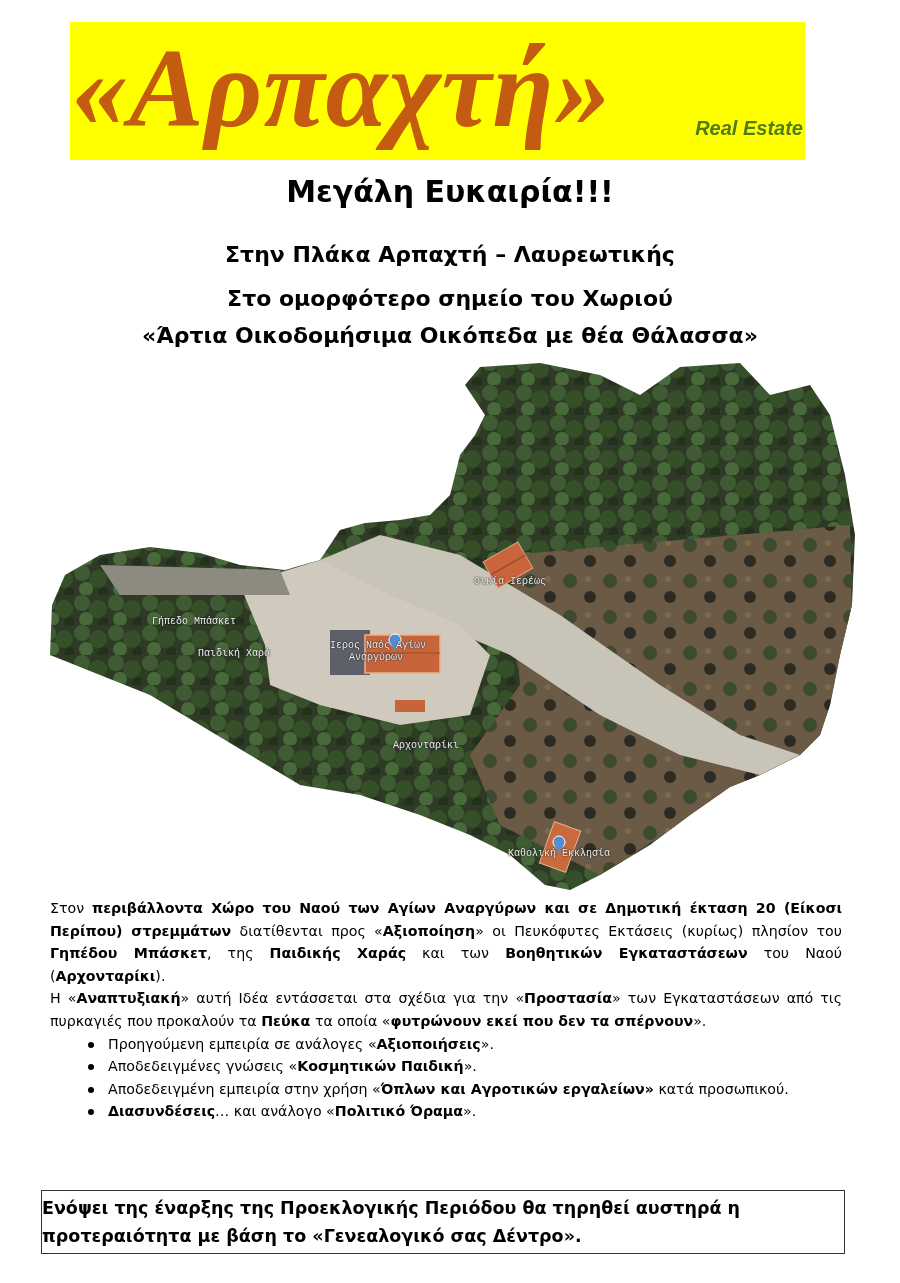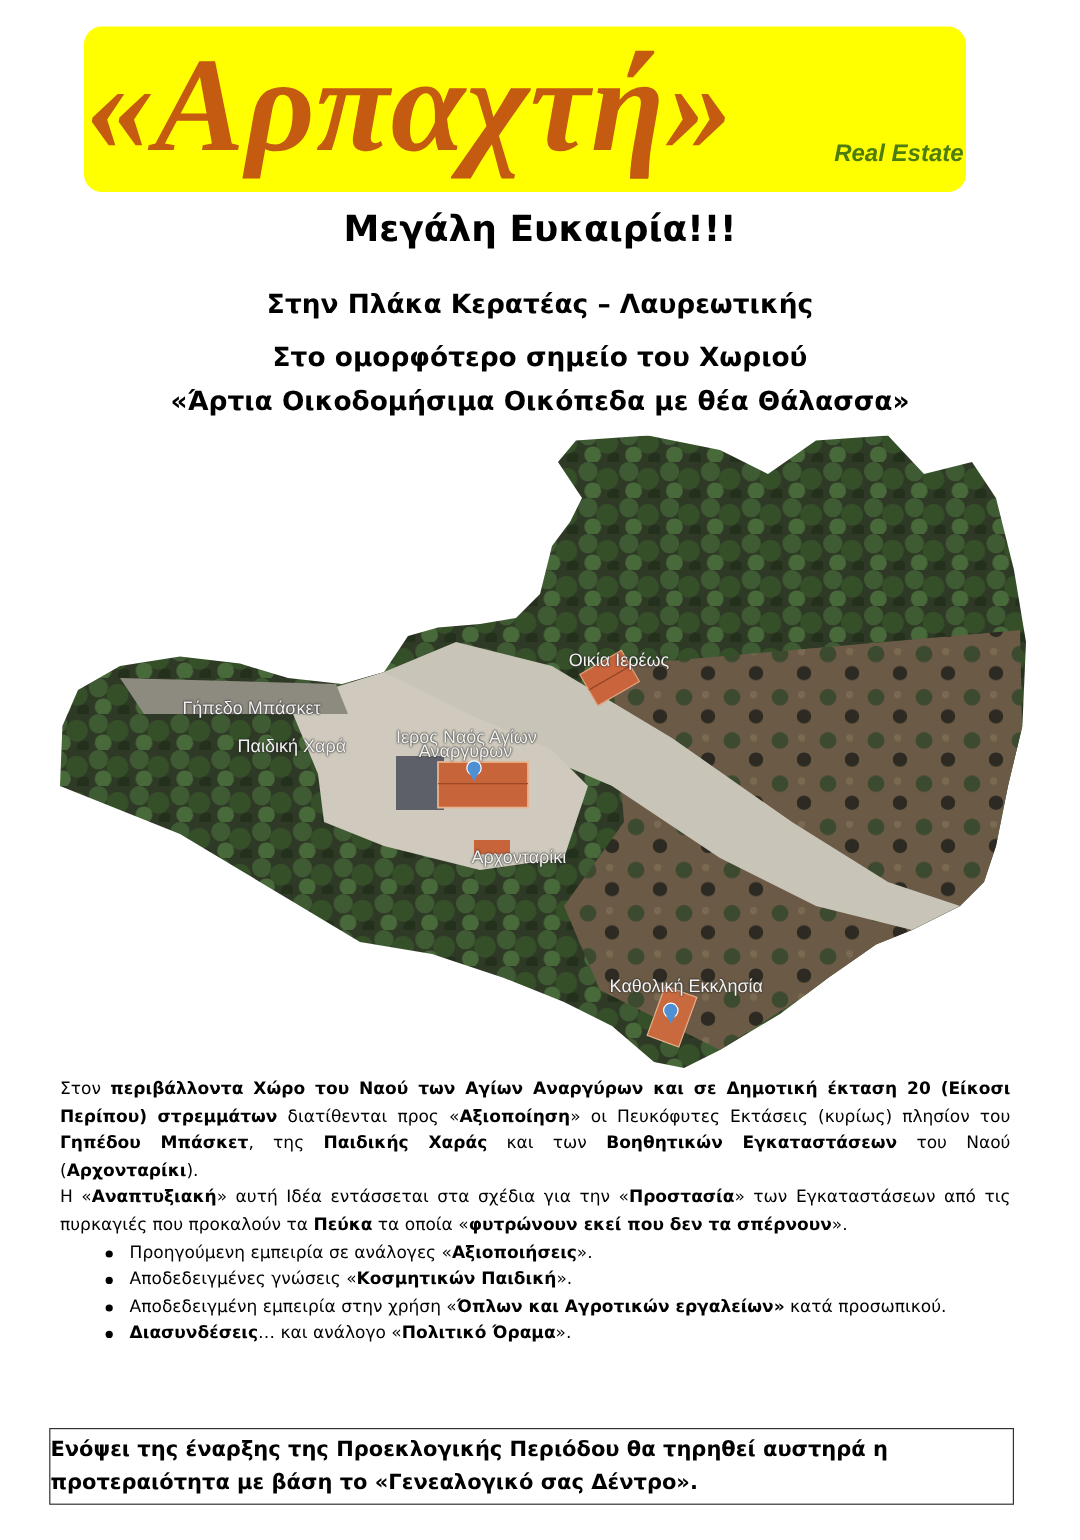--- a/index.html
+++ b/index.html
@@ -1,49 +1,49 @@
 <!DOCTYPE html>
 <html><head>
 <meta charset="utf-8">
 <style>
   html, body { margin: 0; padding: 0; background: #ffffff; }
   body { width: 900px; height: 1283px; position: relative; overflow: hidden; font-family: "Liberation Sans", "DejaVu Sans", sans-serif; color: #000; }
 
-  .banner { position: absolute; left: 70px; top: 22px; width: 735px; height: 138px; background: #ffff00; border-radius: 15px; }
+  .banner { position: absolute; left: 70px; top: 22px; width: 735px; height: 138px; background: #ffff00; }
   .banner-title { position: absolute; left: 2px; top: 10px; font-family: "Liberation Serif", "DejaVu Serif", serif; font-style: italic; font-weight: bold; font-size: 112px; line-height: 1; color: #c55a11; letter-spacing: 1px; white-space: nowrap; }
   .banner-sub { position: absolute; right: 2px; bottom: 20px; font-family: "Liberation Sans", sans-serif; font-style: italic; font-weight: bold; font-size: 20px; color: #4d7c0f; }
 
   .headline { position: absolute; left: 0; width: 900px; top: 175px; text-align: center; font-family: "DejaVu Sans", sans-serif; font-weight: bold; font-size: 30px; line-height: 1.1; }
   .subline { position: absolute; left: 0; width: 900px; text-align: center; font-family: "DejaVu Sans", sans-serif; font-weight: bold; font-size: 22px; line-height: 1.2; }
   .sub1 { top: 242px; }
   .sub2 { top: 286px; }
   .sub3 { top: 323px; }
 
   .map { position: absolute; left: 40px; top: 355px; width: 820px; height: 535px; }
-  .map-label { position: absolute; color: #f2f2f2; font-family: Liberation Sans, sans-serif; font-size: 15px; text-shadow: 0 0 2px #333, 0 0 1px #000; white-space: nowrap; line-height: 1.1; }
+  .map-label { position: absolute; color: #f2f2f2; font-family: Liberation Mono, monospace; font-size: 10px; text-shadow: 0 0 2px #333, 0 0 1px #000; white-space: nowrap; line-height: 1.1; margin-top: 33px; }
 
   .body-text { position: absolute; left: 50px; width: 792px; top: 897px; font-family: "DejaVu Sans", sans-serif; font-size: 14.2px; line-height: 22.6px; }
   .body-text p { margin: 0; text-align: justify; }
   .body-text b { font-weight: bold; }
   .bullets { list-style: none; margin: 0; padding: 0; }
   .bullets li { position: relative; padding-left: 58px; }
   .bullets li .dot { position: absolute; left: 38px; top: 9px; width: 6px; height: 6px; border-radius: 50%; background: #000; }
 
   .notice { position: absolute; left: 41px; top: 1190px; width: 804px; height: 64px; border: 1.5px solid #333; font-family: "DejaVu Sans", sans-serif; font-weight: bold; font-size: 17.5px; line-height: 28px; padding-top: 3px; box-sizing: border-box; }
 </style>
 </head>
 <body>
 
 <div class="banner">
   <div class="banner-title">«Αρπαχτή»</div>
   <div class="banner-sub">Real Estate</div>
 </div>
 
 <div class="headline">Μεγάλη Ευκαιρία!!!</div>
-<div class="subline sub1">Στην Πλάκα Κερατέας – Λαυρεωτικής</div>
+<div class="subline sub1">Στην Πλάκα Αρπαχτή – Λαυρεωτικής</div>
 <div class="subline sub2">Στο ομορφότερο σημείο του Χωριού</div>
 <div class="subline sub3">«Άρτια Οικοδομήσιμα Οικόπεδα με θέα Θάλασσα»</div>
 
 <div class="map">
   <svg width="820" height="535" viewBox="0 0 820 535">
     <defs>
       <clipPath id="plot">
         <path d="M 640 12 L 700 8 L 730 40 L 770 30 L 790 60 L 805 120 L 815 180 L 812 250 L 800 300 L 790 350 L 780 380 L 760 400 L 720 420 L 690 432 L 650 460 L 610 490 L 560 520 L 530 535 L 505 530 L 470 500 L 430 480 L 380 460 L 320 440 L 260 430 L 210 400 L 160 370 L 110 340 L 60 320 L 10 300 L 12 250 L 25 220 L 60 200 L 110 192 L 160 198 L 200 210 L 245 215 L 280 205 L 300 175 L 325 168 L 360 165 L 390 160 L 410 140 L 420 100 L 435 80 L 445 60 L 425 30 L 440 12 L 500 8 L 560 20 L 600 40 Z"></path>
       </clipPath>
       <pattern id="trees" width="34" height="30" patternUnits="userSpaceOnUse">

